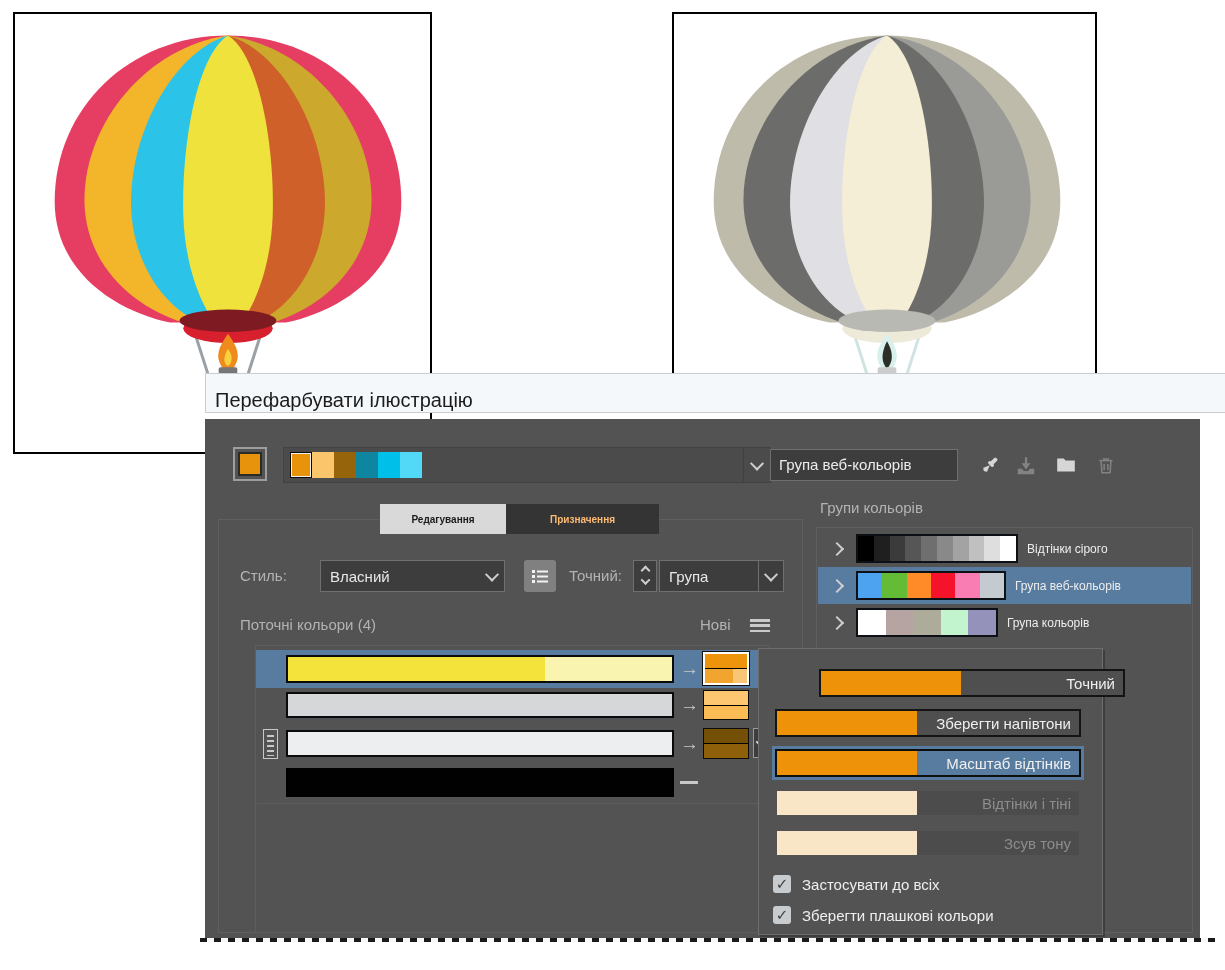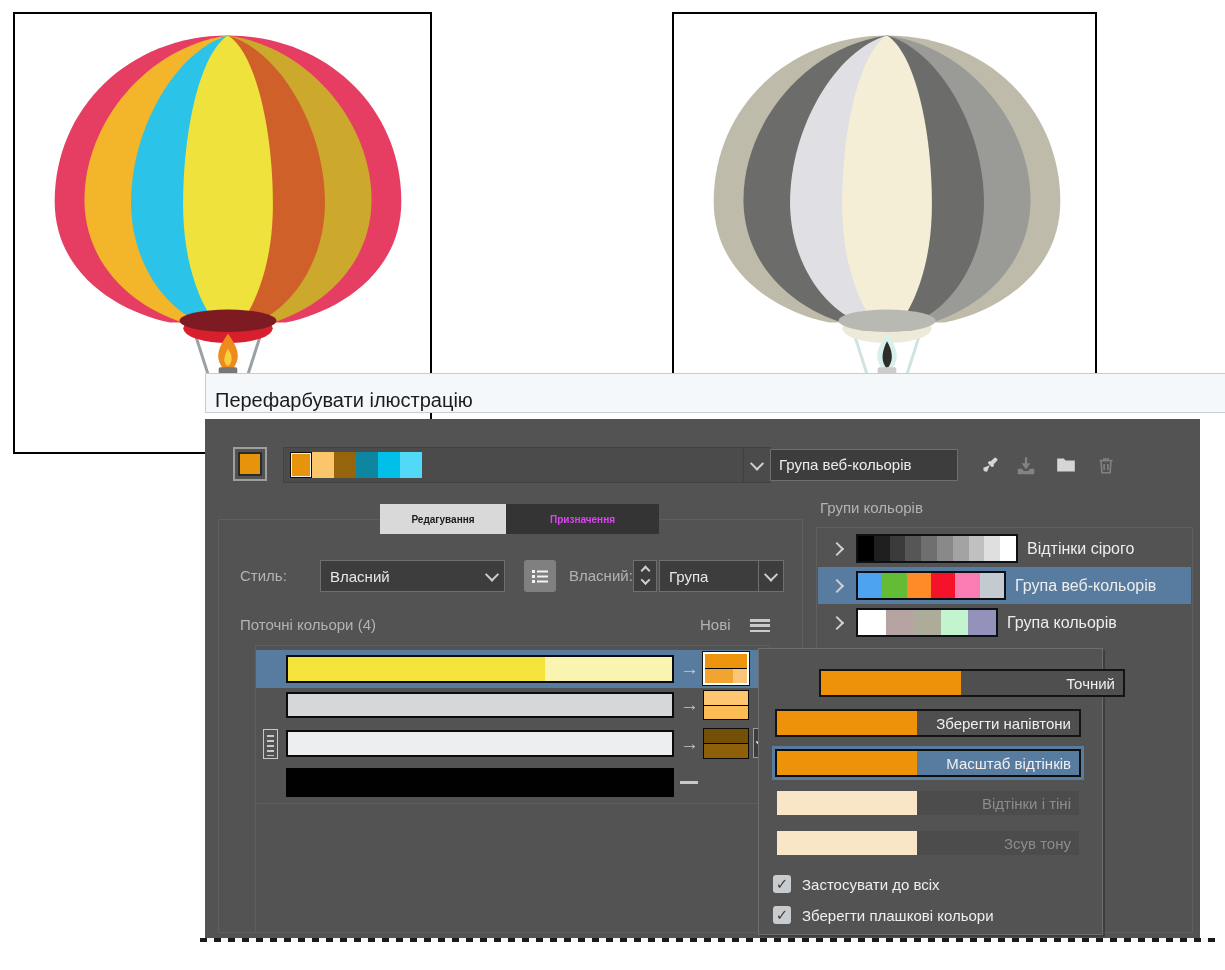--- a/index.html
+++ b/index.html
@@ -31,21 +31,21 @@
   .chev.right{transform:rotate(-45deg);}
   .chev.small{width:5px;height:5px;}
   .chev.up{transform:rotate(225deg);}
   .name-field{position:absolute;left:565px;top:30px;width:188px;height:32px;background:#3d3d3d;border:1px solid #6f6f6f;box-sizing:border-box;color:#ececec;font-size:15px;line-height:30px;padding-left:8px;}
   .tb-icon{position:absolute;top:33px;width:26px;height:26px;display:flex;align-items:center;justify-content:center;}
   .tb-icon svg{width:22px;height:22px;}
   .ic-on{color:#d6d6d6;} .ic-off{color:#838383;}
   
   .tab{position:absolute;top:85px;height:30px;font-size:10px;font-weight:bold;display:flex;align-items:center;justify-content:center;z-index:3;}
   .tab.edit{left:175px;width:126px;background:#d9d9d9;color:#1b1b1b;}
-  .tab.assign{left:301px;width:153px;background:#343434;color:#d946ef;}
+  .tab.assign{left:301px;width:153px;background:#343434;color:#fdba74;}
   
   .gbox{position:absolute;border:1px solid #5f5f5f;box-sizing:border-box;}
   .gbox.left{left:13px;top:100px;width:585px;height:414px;}
   .lbl{position:absolute;color:#b3b3b3;font-size:15px;white-space:nowrap;}
   .dropdown{position:absolute;height:32px;background:#3d3d3d;border:1px solid #6f6f6f;box-sizing:border-box;color:#e8e8e8;font-size:15px;display:flex;align-items:center;}
   .dropdown .val{flex:1;padding-left:9px;}
   .dropdown .dchev{width:24px;display:flex;justify-content:center;}
   .list-btn{position:absolute;left:319px;top:141px;width:32px;height:32px;background:#808080;border-radius:3px;display:flex;align-items:center;justify-content:center;}
   .stepper{position:absolute;left:428px;top:141px;width:24px;height:32px;background:#3d3d3d;border:1px solid #6f6f6f;box-sizing:border-box;display:flex;flex-direction:column;align-items:center;justify-content:center;gap:4px;}
   .hamburger{position:absolute;left:545px;top:200px;width:20px;height:13px;display:flex;flex-direction:column;justify-content:space-between;}
@@ -66,21 +66,21 @@
      background:repeating-linear-gradient(180deg,#c9c9c9 0 2px,transparent 2px 5px);background-clip:content-box;padding:2px 3px;}
   .dash-g{position:absolute;left:424px;width:18px;height:3px;background:#c9c9c9;}
   .hdivider{position:absolute;left:1px;right:1px;top:157px;height:1px;background:#5e5e5e;}
   
   .gbox.groups{left:611px;top:108px;width:377px;height:406px;}
   .grow{position:absolute;left:1px;right:1px;height:37px;display:flex;align-items:center;}
   .grow.selected{background:#587ca0;}
   .grow .chevwrap{width:38px;display:flex;justify-content:center;}
   .strip{height:25px;border:2px solid #0d1015;box-sizing:content-box;display:flex;}
   .strip .cell{flex:1;}
-  .grow .gname{color:#ededed;font-size:16px;margin-left:9px;white-space:nowrap;}
+  .grow .gname{color:#ededed;font-size:12px;margin-left:9px;white-space:nowrap;}
   
   .popup{position:absolute;left:553px;top:229px;width:345px;height:287px;background:#535353;border:1px solid #6e6e6e;box-sizing:border-box;z-index:6;box-shadow:2px 2px 0 rgba(0,0,0,0.25);}
   .opt{position:absolute;left:16px;width:306px;height:28px;display:flex;box-sizing:border-box;border:2px solid #141414;}
   .opt .osw{width:140px;height:100%;}
   .opt .olabel{flex:1;background:#4f4f4f;color:#efefef;font-size:15px;display:flex;align-items:center;justify-content:flex-end;padding-right:8px;white-space:nowrap;}
   .opt.sel{border-color:#0e0e0e;box-shadow:0 0 0 3px #587ca0;}
   .opt.sel .olabel{background:#587ca0;}
   .opt.dis{border-color:transparent;}
   .opt.dis .olabel{background:#4c4c4c;color:#8c8c8c;}
   .cbrow{position:absolute;left:14px;display:flex;align-items:center;}
@@ -199,21 +199,21 @@
     <div class="list-btn">
       <svg width="18" height="15" viewBox="0 0 18 15" fill="#f2f2f2">
           <rect x="1" y="1" width="3" height="3"></rect>
           <rect x="1" y="6" width="3" height="3"></rect>
           <rect x="1" y="11" width="3" height="3"></rect>
           <rect x="6" y="1.5" width="11" height="2"></rect>
           <rect x="6" y="6.5" width="11" height="2"></rect>
           <rect x="6" y="11.5" width="11" height="2"></rect>
         </svg>
     </div>
-    <span class="lbl" style="left:364px;top:148px;">Власний:</span>
+    <span class="lbl" style="left:364px;top:148px;">Точний:</span>
     <div class="stepper">
       <span class="chev small up"></span>
       <span class="chev small down"></span>
     </div>
     <div class="dropdown" style="left:454px;top:141px;width:125px;">
       <span class="val">Група</span>
       <span class="dchev" style="border-left:1px solid #6f6f6f;height:100%;align-items:center;display:flex;">
           <span class="chev down"></span>
         </span>
     </div>

